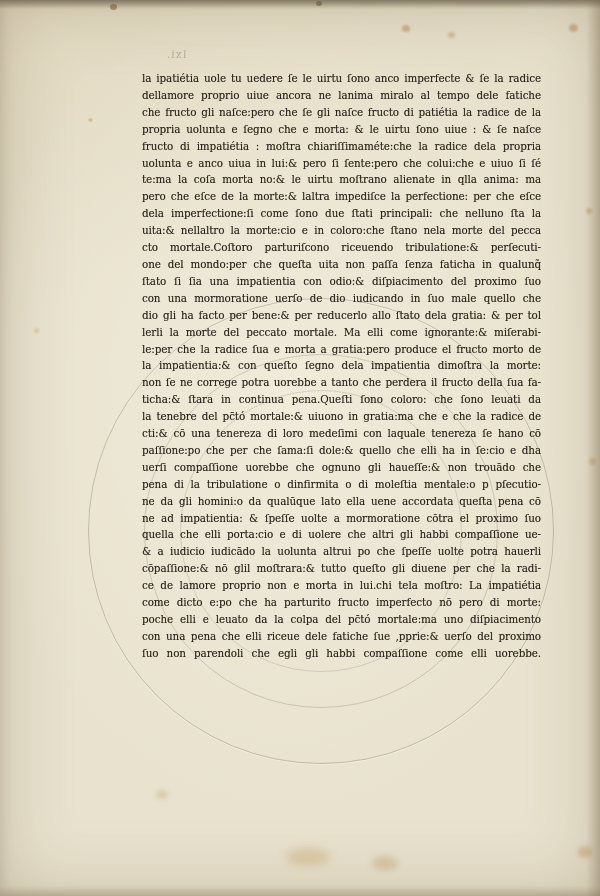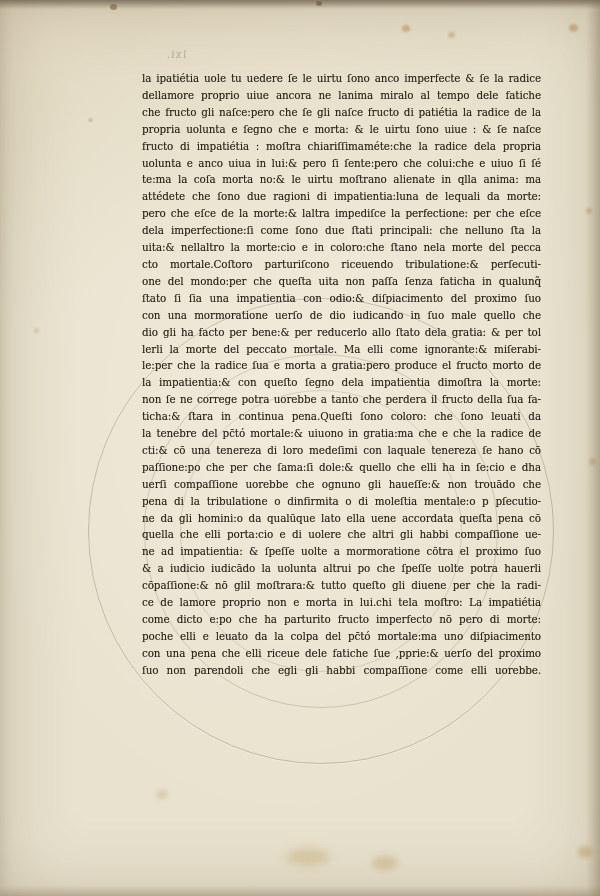--- a/index.html
+++ b/index.html
@@ -97,42 +97,41 @@
 
 <div class="textblock">
 
 <div class="line">la ipatiétia uole tu uedere ſe le uirtu ſono anco imperfecte &amp; ſe la radice</div>
     <div class="line">dellamore proprio uiue ancora ne lanima miralo al tempo dele fatiche</div>
     <div class="line">che fructo gli naſce:pero che ſe gli naſce fructo di patiétia la radice de la</div>
     <div class="line">propria uolunta e ſegno che e morta: &amp; le uirtu ſono uiue : &amp; ſe naſce</div>
     <div class="line">fructo di impatiétia : moſtra chiariſſimaméte:che la radice dela propria</div>
     <div class="line">uolunta e anco uiua in lui:&amp; pero ſi ſente:pero che colui:che e uiuo ſi ſé</div>
     <div class="line">te:ma la coſa morta no:&amp; le uirtu moſtrano alienate in qlla anima: ma</div>
-    <div class="line">attédete che ſono due ragioni di impatientia:luna de lequali da morte:</div>
     <div class="line">pero che eſce de la morte:&amp; laltra impediſce la perfectione: per che eſce</div>
     <div class="line">dela imperfectione:ſi come ſono due ſtati principali: che nelluno ſta la</div>
     <div class="line">uita:&amp; nellaltro la morte:cio e in coloro:che ſtano nela morte del pecca</div>
     <div class="line">cto mortale.Coſtoro parturiſcono riceuendo tribulatione:&amp; perſecuti-</div>
     <div class="line">one del mondo:per che queſta uita non paſſa ſenza faticha in qualunq̃</div>
     <div class="line">ſtato ſi ſia una impatientia con odio:&amp; diſpiacimento del proximo ſuo</div>
     <div class="line">con una mormoratione uerſo de dio iudicando in ſuo male quello che</div>
     <div class="line">dio gli ha facto per bene:&amp; per reducerlo allo ſtato dela gratia: &amp; per tol</div>
     <div class="line">lerli la morte del peccato mortale. Ma elli come ignorante:&amp; miſerabi-</div>
     <div class="line">le:per che la radice ſua e morta a gratia:pero produce el fructo morto de</div>
     <div class="line">la impatientia:&amp; con queſto ſegno dela impatientia dimoſtra la morte:</div>
     <div class="line">non ſe ne correge potra uorebbe a tanto che perdera il fructo della ſua fa-</div>
     <div class="line">ticha:&amp; ſtara in continua pena.Queſti ſono coloro: che ſono leuati da</div>
     <div class="line">la tenebre del pc̄tó mortale:&amp; uiuono in gratia:ma che e che la radice de</div>
     <div class="line">cti:&amp; cō una tenereza di loro medeſimi con laquale tenereza ſe hano cō</div>
     <div class="line">paſſione:po che per che ſama:ſi dole:&amp; quello che elli ha in ſe:cio e dha</div>
     <div class="line">uerſi compaſſione uorebbe che ognuno gli haueſſe:&amp; non trouādo che</div>
     <div class="line">pena di la tribulatione o dinfirmita o di moleſtia mentale:o p pſecutio-</div>
     <div class="line">ne da gli homini:o da qualūque lato ella uene accordata queſta pena cō</div>
+    <div class="line">ne ad impatientia: &amp; ſpeſſe uolte a mormoratione cōtra el proximo ſuo</div>
     <div class="line">quella che elli porta:cio e di uolere che altri gli habbi compaſſione ue-</div>
-    <div class="line">ne ad impatientia: &amp; ſpeſſe uolte a mormoratione cōtra el proximo ſuo</div>
     <div class="line">&amp; a iudicio iudicādo la uolunta altrui po che ſpeſſe uolte potra hauerli</div>
     <div class="line">cōpaſſione:&amp; nō glil moſtrara:&amp; tutto queſto gli diuene per che la radi-</div>
     <div class="line">ce de lamore proprio non e morta in lui.chi tela moſtro: La impatiétia</div>
     <div class="line">come dicto e:po che ha parturito fructo imperfecto nō pero di morte:</div>
     <div class="line">poche elli e leuato da la colpa del pc̄tó mortale:ma uno diſpiacimento</div>
     <div class="line">con una pena che elli riceue dele fatiche ſue ‚pprie:&amp; uerſo del proximo</div>
     <div class="line">ſuo non parendoli che egli gli habbi compaſſione come elli uorebbe.</div>
   </div>
 
 <div class="edge-top"></div>

